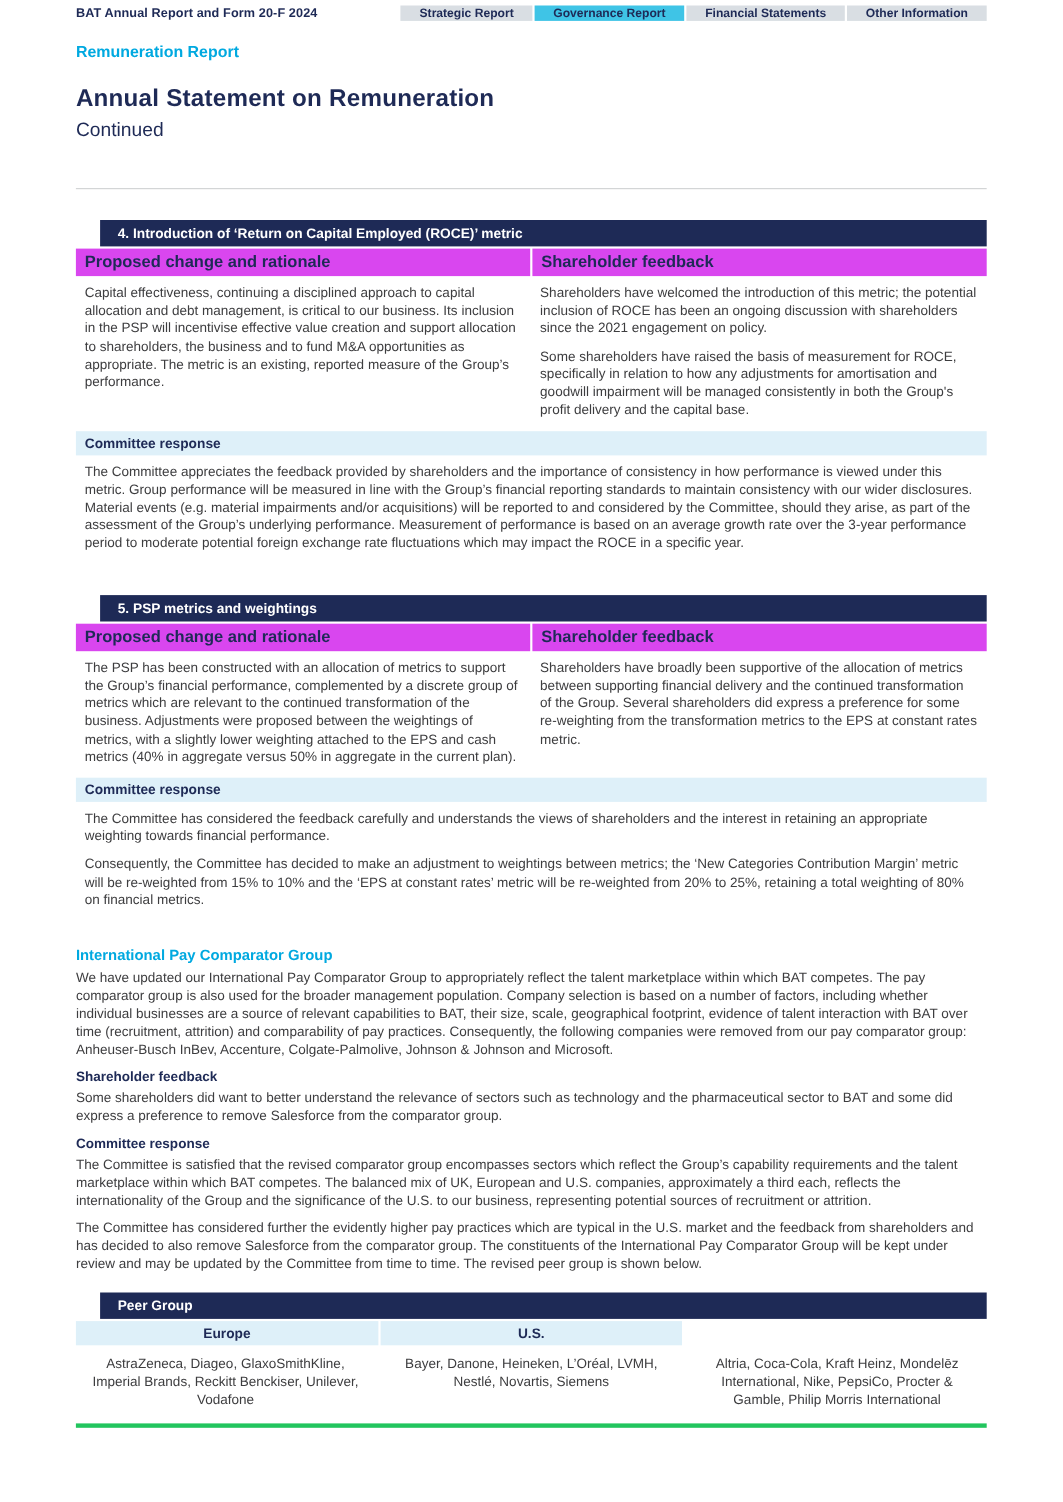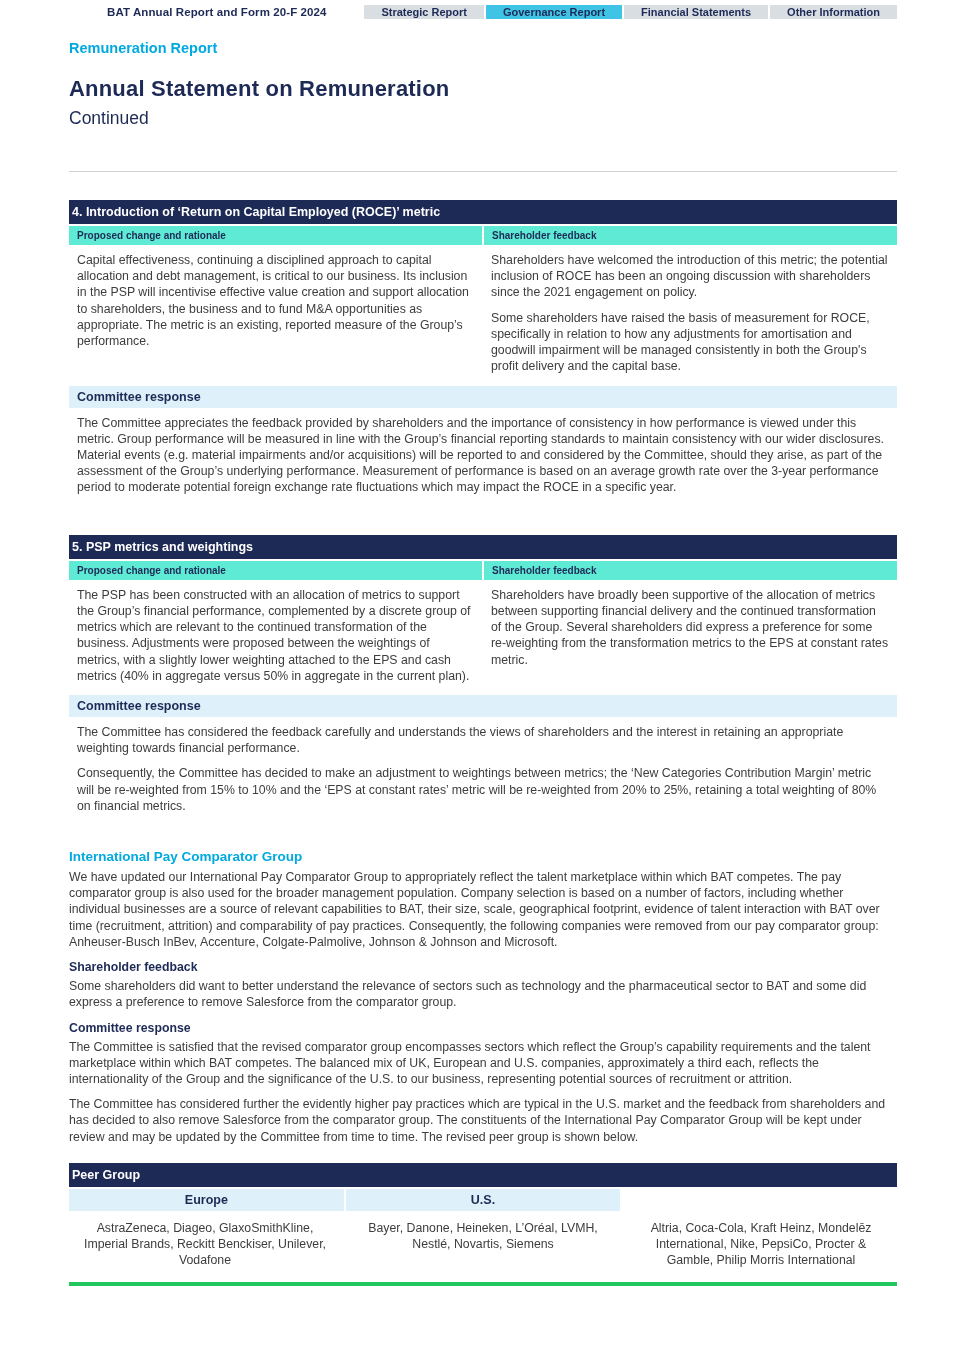--- a/index.html
+++ b/index.html
@@ -12,21 +12,20 @@
     background: #ffffff;
     margin: 0 auto;
     overflow: hidden;
   }
   
   .topbar {
     display: flex;
     justify-content: space-between;
     align-items: center;
     padding: 5px 69px 0 69px;
-    margin-left: 38px;
   }
   .report-title {
     font-size: 11.5px;
     font-weight: 700;
     color: #1e2a56;
     letter-spacing: .1px;
   }
   .tabs { display: flex; gap: 2px; }
   .tab {
     height: 14px;
@@ -74,32 +73,33 @@
   }
   p.body-text + p.body-text { margin-top: 9px; }
 
   
   .section { margin-top: 28px; }
   .section-bar {
     background: #1e2a56;
     color: #ffffff;
     font-size: 12.5px;
     font-weight: 700;
-    padding: 5px 8px 5px 3px;
+    padding: 5px 8px 5px 16px;
+    margin-left: 22px;
   }
   .thead-row {
     display: grid;
     grid-template-columns: 1fr 1fr;
     gap: 2px;
     margin-top: 2px;
   }
   .thead-cell {
-    background: #5eead4;
-    color: #1e2a56;
-    font-size: 10px;
+    background: #d946ef;
+    color: #1e2a56;
+    font-size: 15px;
     font-weight: 700;
     padding: 4px 8px;
   }
   .tbody-row {
     display: grid;
     grid-template-columns: 1fr 1fr;
     gap: 16px;
     padding: 7px 8px 11px 8px;
   }
   .committee-row {

